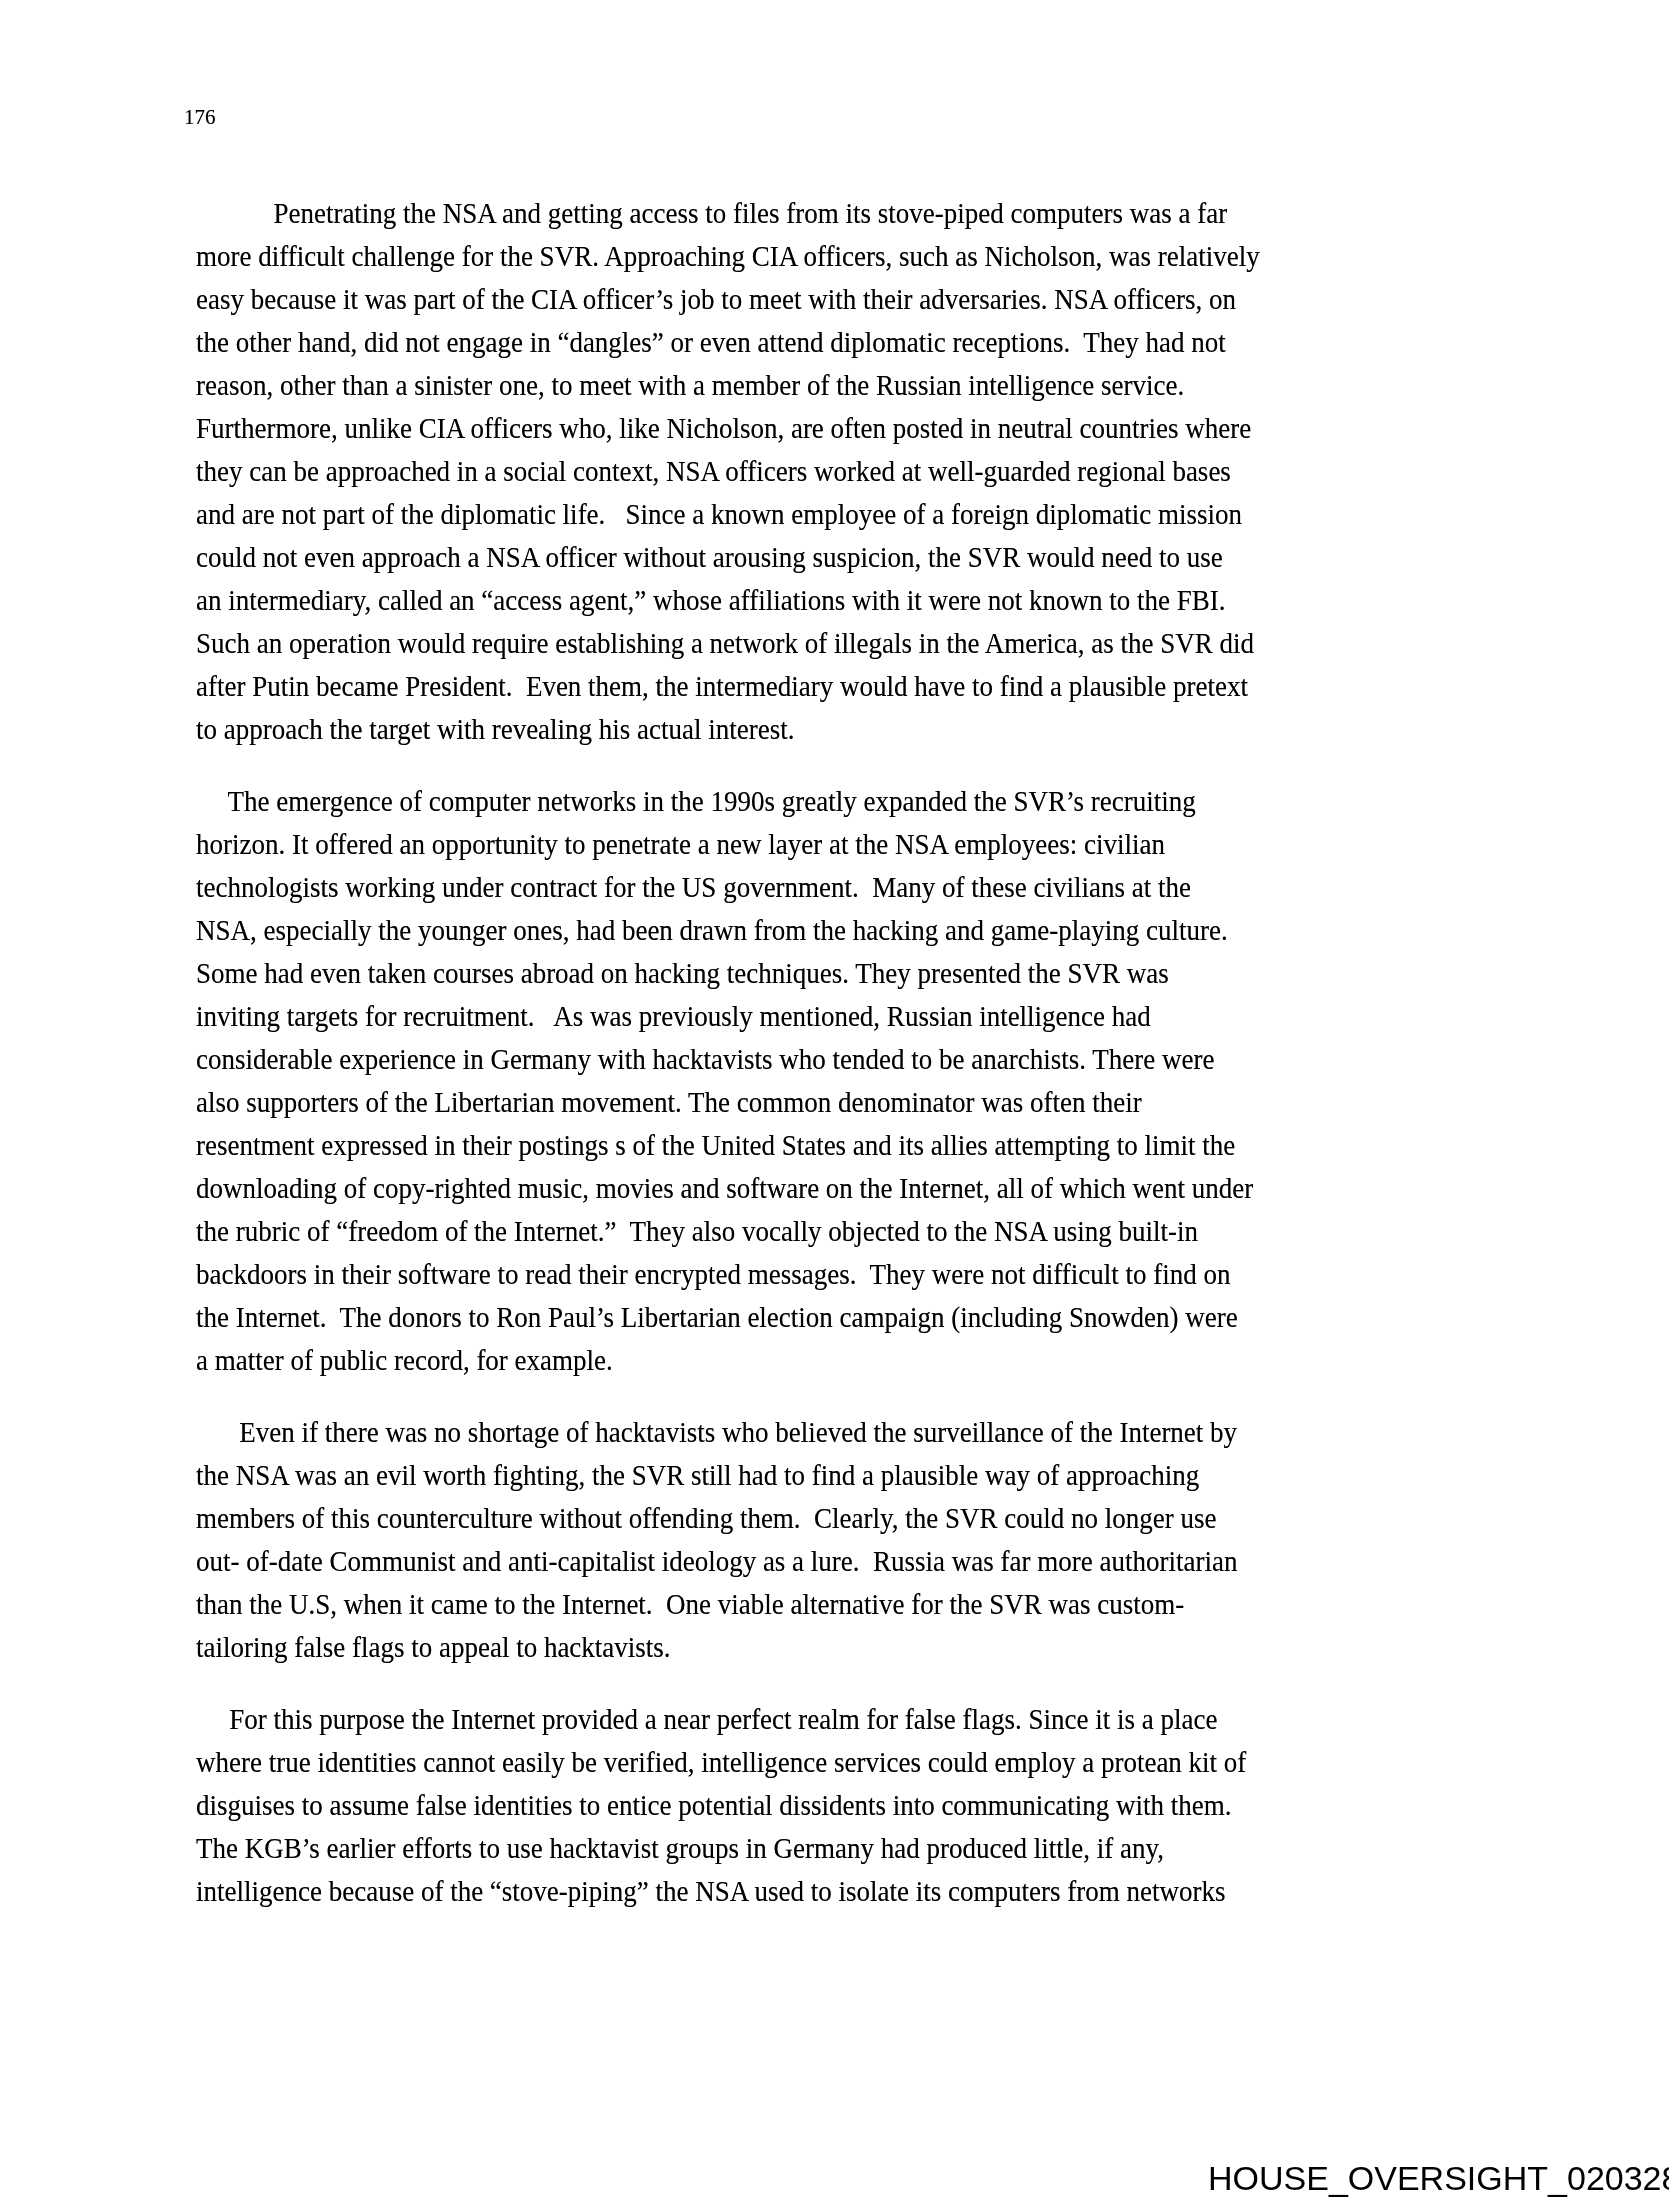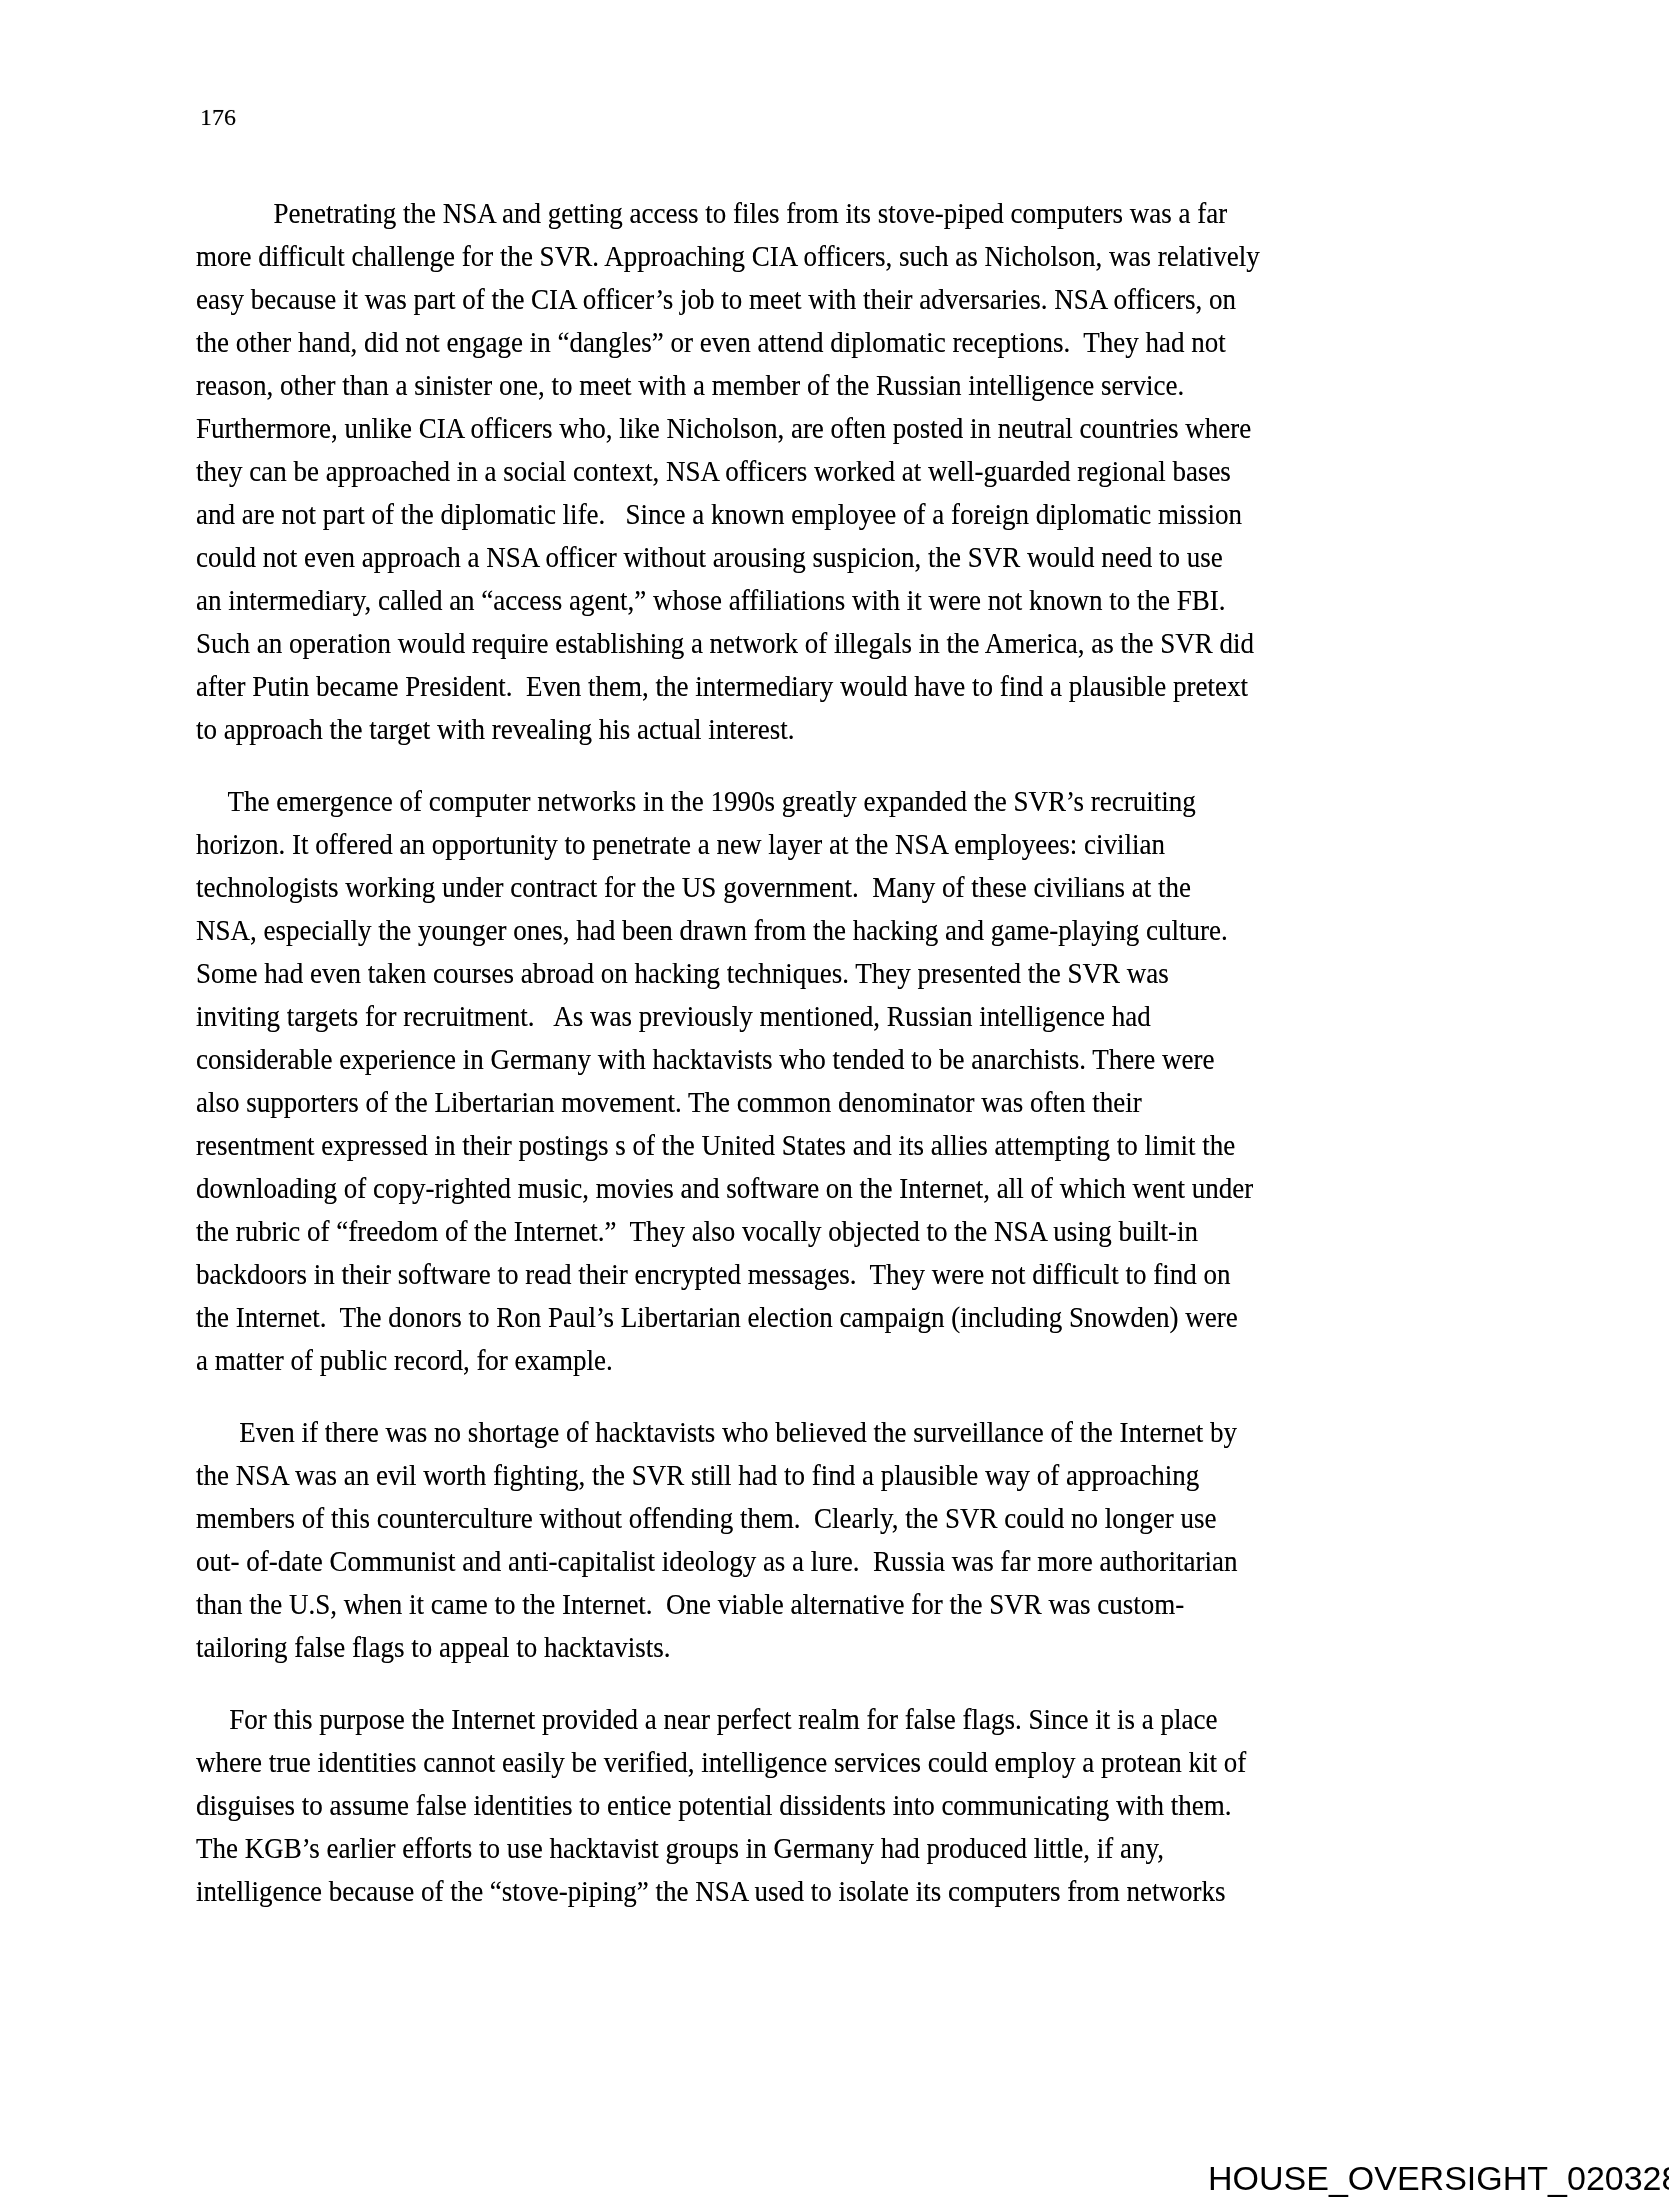--- a/index.html
+++ b/index.html
@@ -11,23 +11,23 @@
     position: relative;
     width: 1669px;
     height: 2205px;
     background: #ffffff;
     overflow: hidden;
     font-family: "Liberation Serif", serif;
     color: #000000;
   }
   .page-number {
     position: absolute;
-    left: 200px;
+    left: 184px;
     top: 98px;
-    font-size: 24px;
+    font-size: 21px;
     line-height: 39px;
     text-shadow: 0 0 0.7px rgba(0,0,0,0.45);
   }
   .text-block {
     position: absolute;
     left: 196px;
     top: 191px;
     width: 1506px;
     font-size: 30px;
     line-height: 43px;

